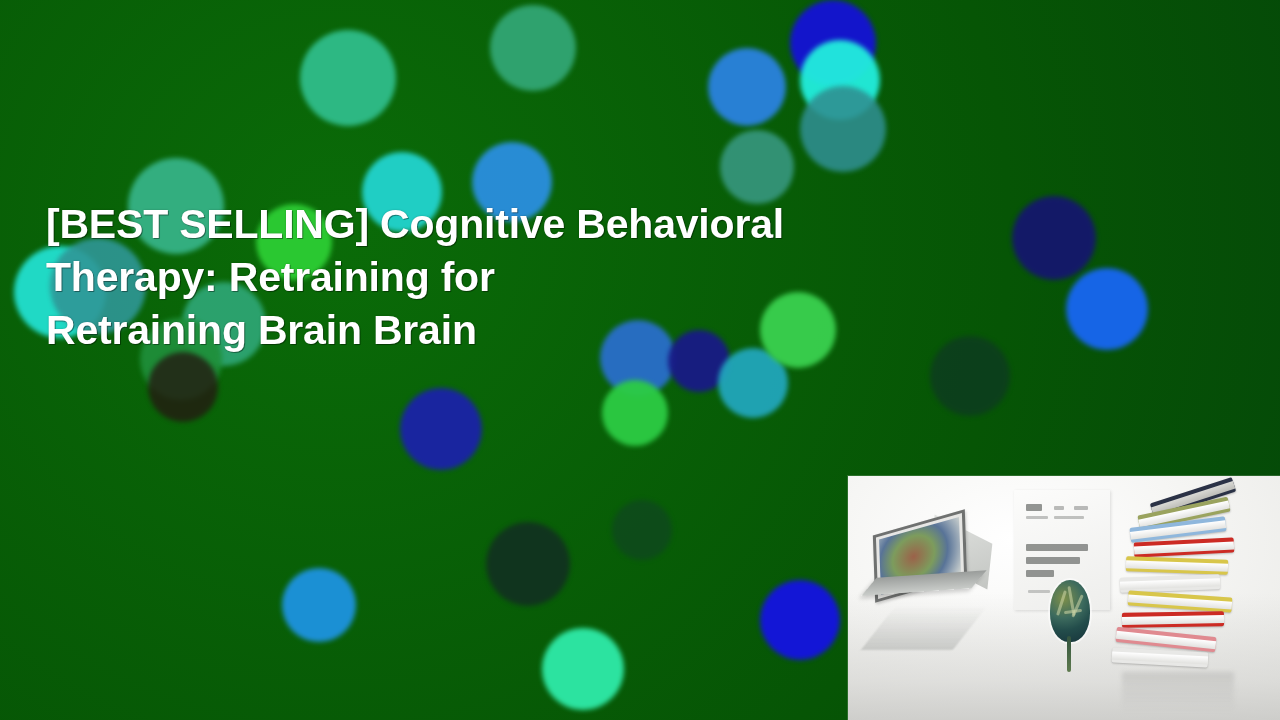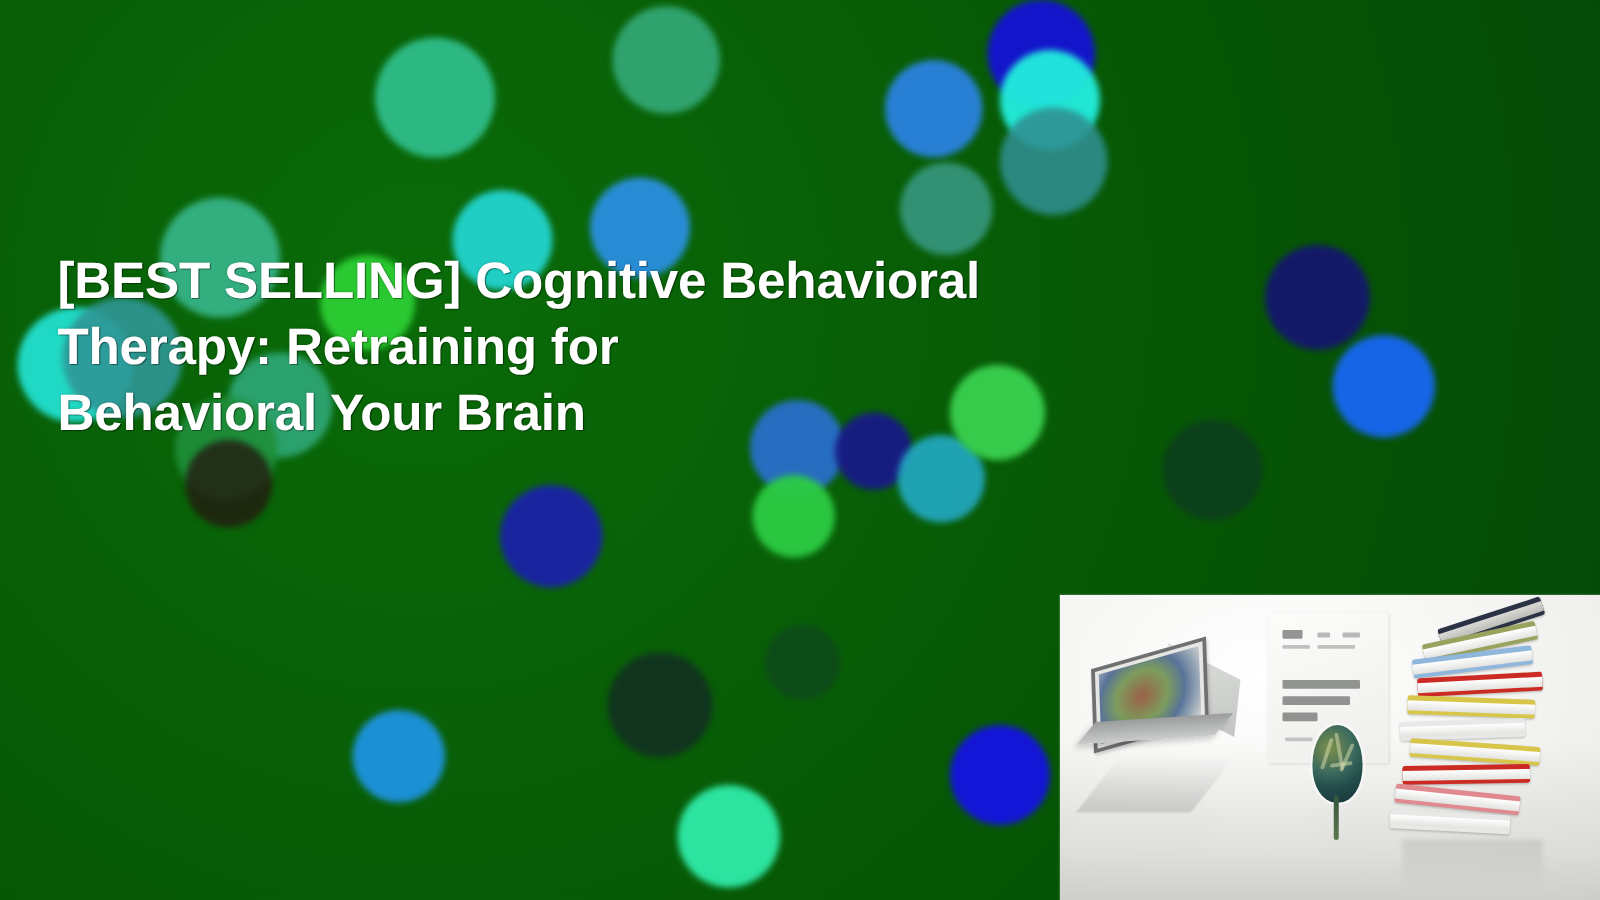--- a/index.html
+++ b/index.html
@@ -211,21 +211,21 @@
       <div class="bokeh" style="left: 486px; top: 522px; width: 84px; height: 84px; background: rgb(19, 42, 36); opacity: 0.8;"></div>
       <div class="bokeh" style="left: 282px; top: 568px; width: 74px; height: 74px; background: rgb(29, 147, 224); opacity: 0.95;"></div>
       <div class="bokeh" style="left: 542px; top: 628px; width: 82px; height: 82px; background: rgb(46, 232, 165); opacity: 0.97;"></div>
       <div class="bokeh" style="left: 760px; top: 580px; width: 80px; height: 80px; background: rgb(20, 20, 221); opacity: 0.97;"></div>
       <div class="bokeh" style="left: 612px; top: 500px; width: 60px; height: 60px; background: rgb(15, 70, 32); opacity: 0.75;"></div>
     </div>
 
   <div id="title-block">
     <span class="tline">[BEST SELLING]  Cognitive Behavioral</span>
     <span class="tline">Therapy: Retraining for</span>
-    <span class="tline">Behavioral Your Brain</span>
+    <span class="tline">Retraining Brain Brain</span>
   </div>
 
   <div id="cover-panel">
     <div id="cover-art">
       <div class="floor"></div>
 
       <div class="laptop">
         <div class="lid2"></div>
         <div class="lid">
           <div class="lid-screen"></div>

